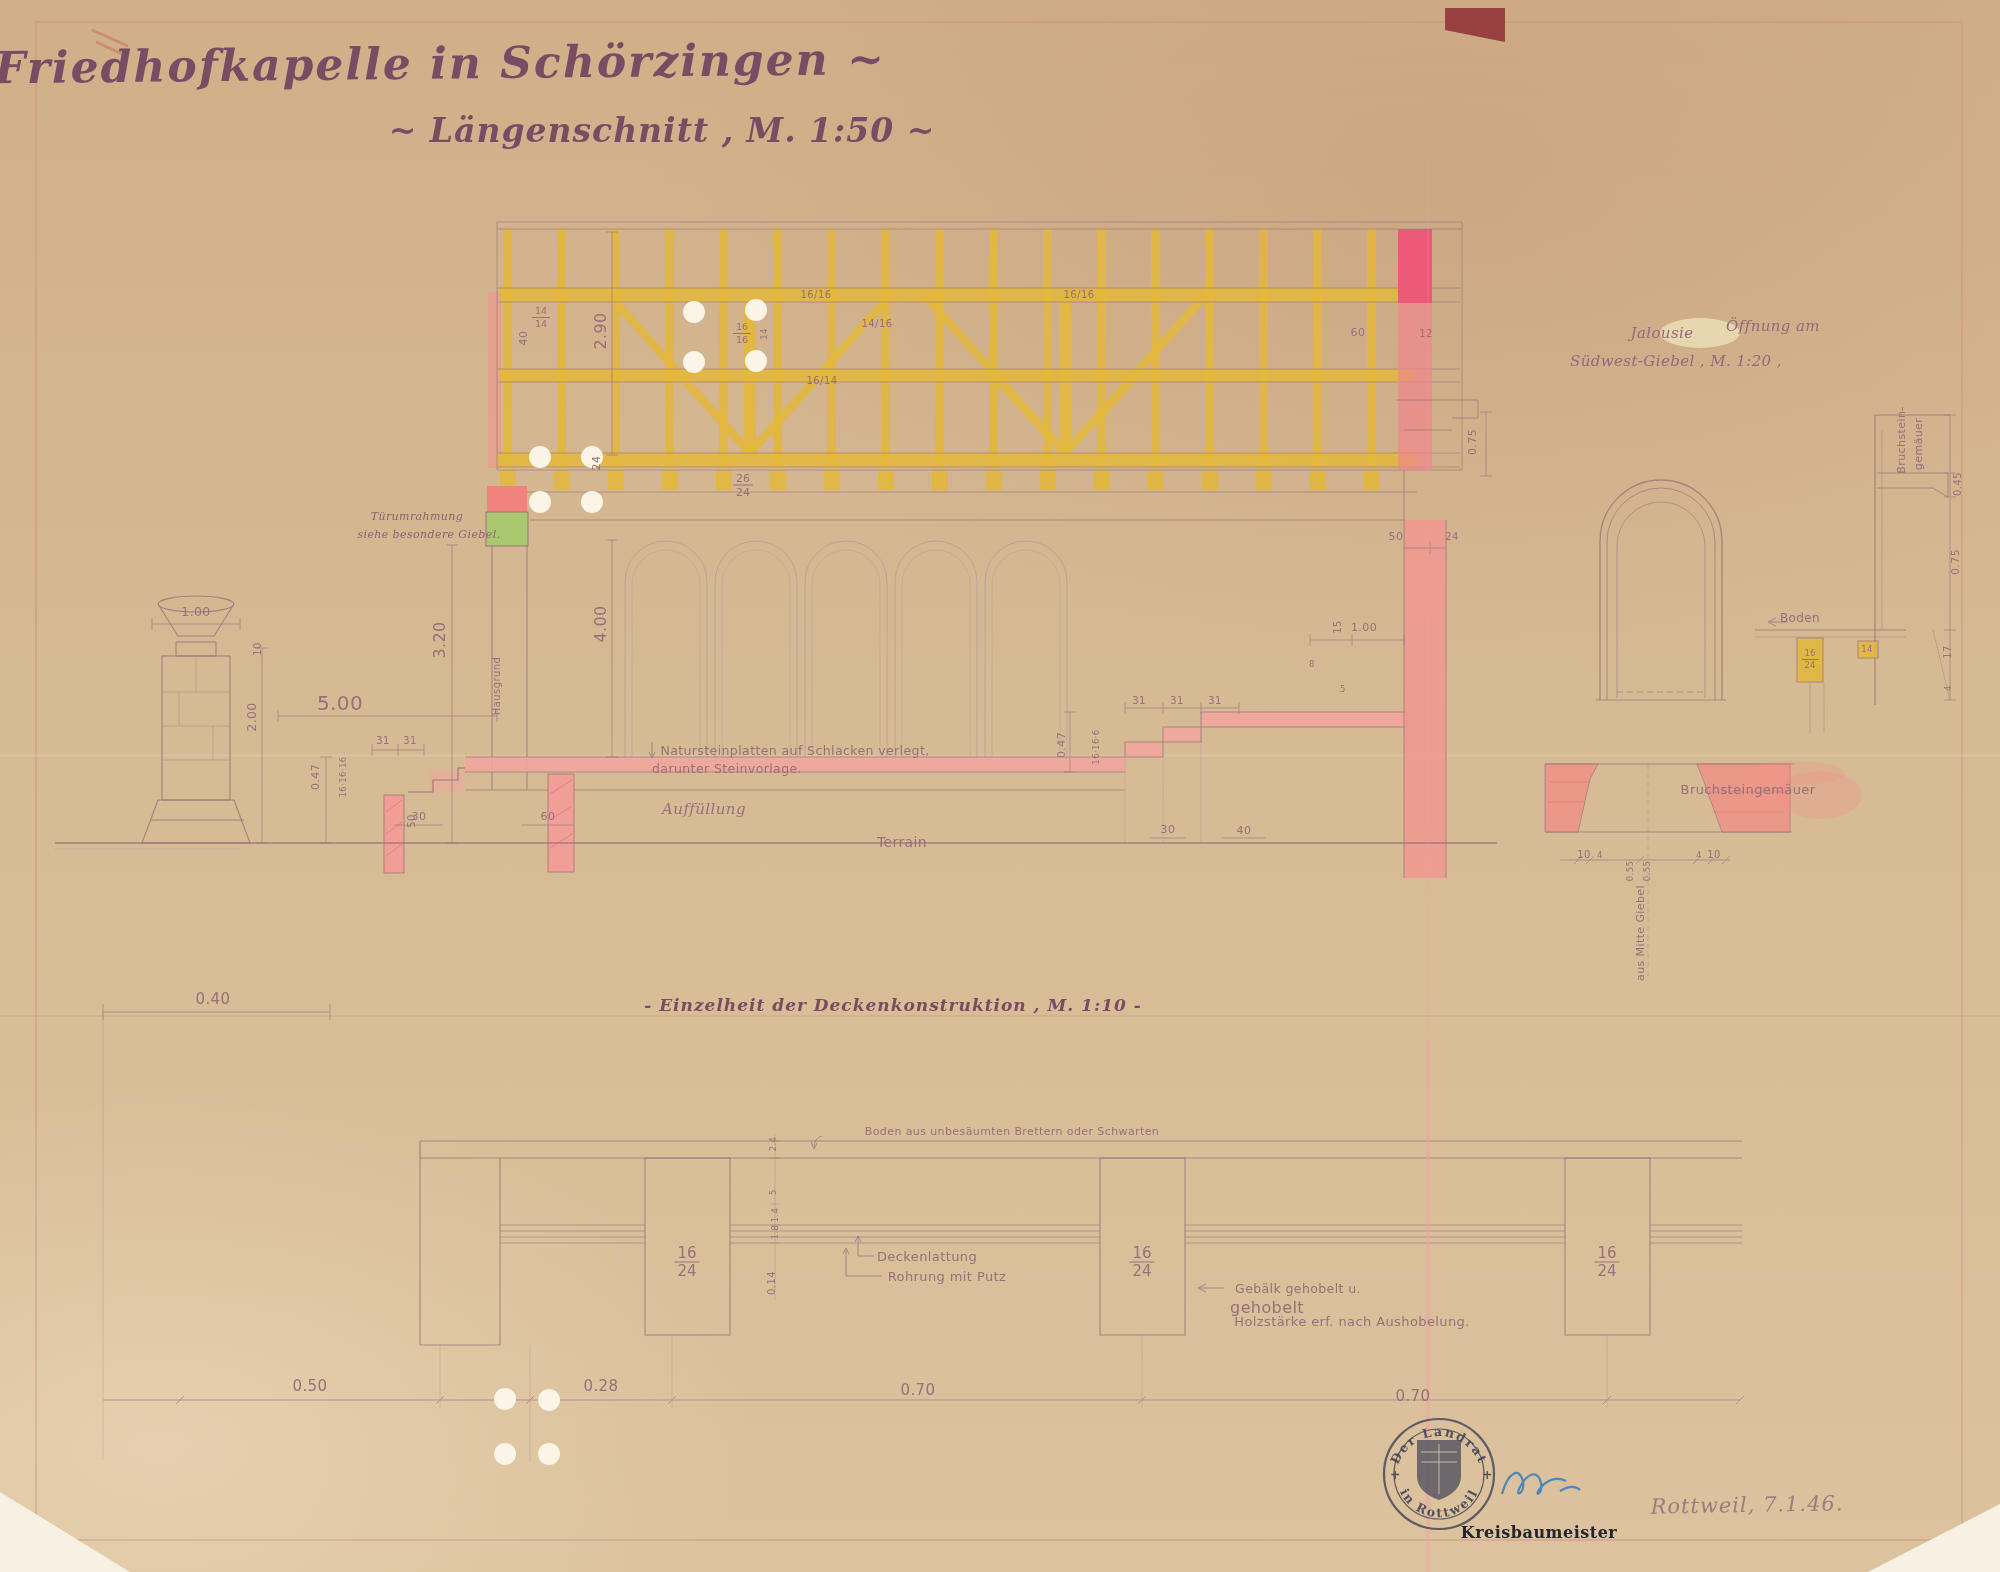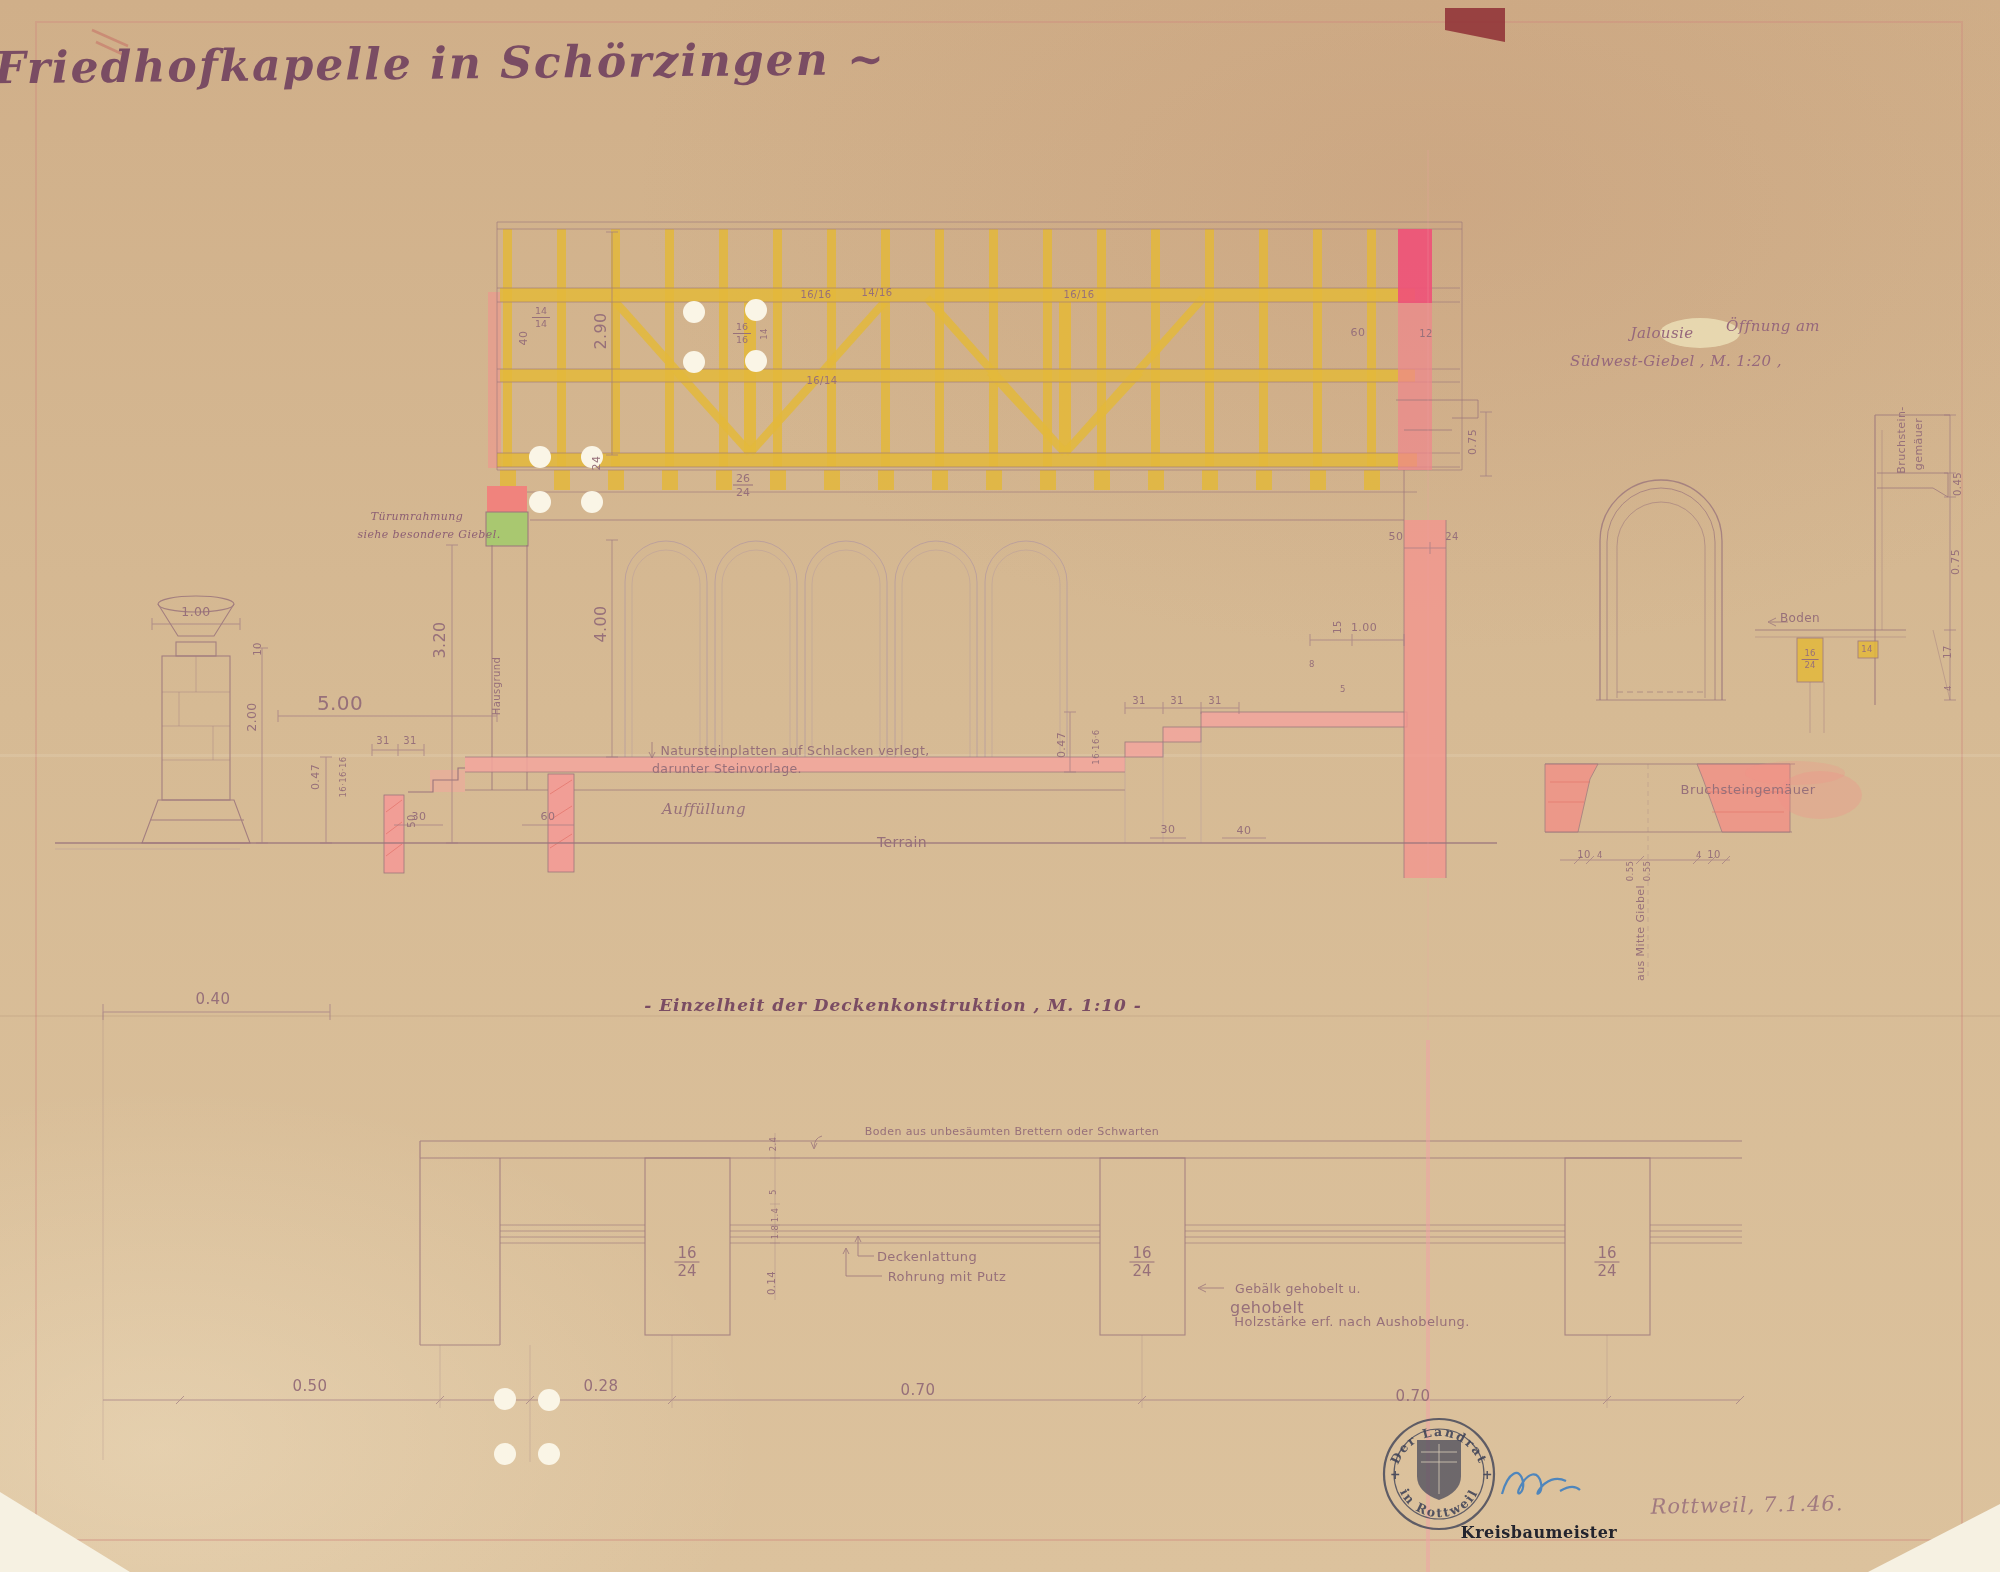--- a/index.html
+++ b/index.html
@@ -217,20 +217,21 @@
   </g>
 
   <g>
     <path d="M1502,1494 C1508,1472 1520,1466 1523,1482 C1525,1494 1514,1498 1520,1487
              C1528,1472 1538,1470 1541,1483 C1543,1494 1534,1497 1539,1490
              C1546,1480 1556,1476 1566,1481 M1560,1491 C1570,1485 1576,1486 1580,1490" stroke="#3f7fc0" stroke-width="2.2" fill="none" opacity="0.9"></path>
   </g>
 </svg>
 
 <span class="L ink ctr title-main" style="left:412px;top:64px">~ Friedhofkapelle in Schörzingen ~</span>
+<span class="L ink ctr title-sub" style="left:662px;top:131px">~ Längenschnitt , M. 1:50 ~</span>
 <span class="L ink ctr title-det" style="left:893px;top:1006px">- Einzelheit der Deckenkonstruktion , M. 1:10 -</span>
 
 <span class="L ctr t15 hand" style="left:1662px;top:334px;color:#96687c">Jalousie</span>
 <span class="L ctr t15 hand" style="left:1773px;top:327px;color:#96687c">Öffnung am</span>
 <span class="L ctr t15 hand" style="left:1676px;top:362px;color:#96687c">Südwest-Giebel , M. 1:20 ,</span>
 
 <span class="L ctr sm inkl" style="left:417px;top:517px">Türumrahmung</span>
 <span class="L ctr sm inkl" style="left:429px;top:535px">siehe besondere Giebel.</span>
 <span class="L ctr" style="left:795px;top:751px">Natursteinplatten auf Schlacken verlegt,</span>
 <span class="L ctr" style="left:727px;top:769px">darunter Steinvorlage.</span>
@@ -249,21 +250,21 @@
 <span class="L rot xs" style="left:412px;top:821px">50</span>
 <span class="L ctr sm" style="left:419px;top:817px">30</span>
 <span class="L ctr sm" style="left:548px;top:817px">60</span>
 <span class="L rot t16" style="left:440px;top:640px">3.20</span>
 <span class="L rot t16" style="left:601px;top:624px">4.00</span>
 <span class="L rot t16" style="left:601px;top:331px">2.90</span>
 <span class="L rot sm" style="left:524px;top:338px">40</span>
 <span class="L ctr xs" style="left:816px;top:295px">16/16</span>
 <span class="L ctr xs" style="left:1079px;top:295px">16/16</span>
 <span class="L rot xxs" style="left:764px;top:334px">14</span>
-<span class="L ctr xs" style="left:877px;top:293px">14/16</span>
+<span class="L ctr xs" style="left:877px;top:324px">14/16</span>
 <span class="L ctr xs" style="left:822px;top:381px">16/14</span>
 <span class="L rot sm" style="left:597px;top:463px">24</span>
 <span class="L ctr sm" style="left:1358px;top:333px">60</span>
 <span class="L ctr xs" style="left:1426px;top:334px">12</span>
 <span class="L rot sm" style="left:1473px;top:442px">0.75</span>
 <span class="L ctr sm" style="left:1396px;top:537px">50</span>
 <span class="L ctr xs" style="left:1452px;top:537px">24</span>
 <span class="L rot xs" style="left:1338px;top:627px">15</span>
 <span class="L ctr sm" style="left:1364px;top:628px">1.00</span>
 <span class="L ctr xxs" style="left:1312px;top:664px">8</span>

